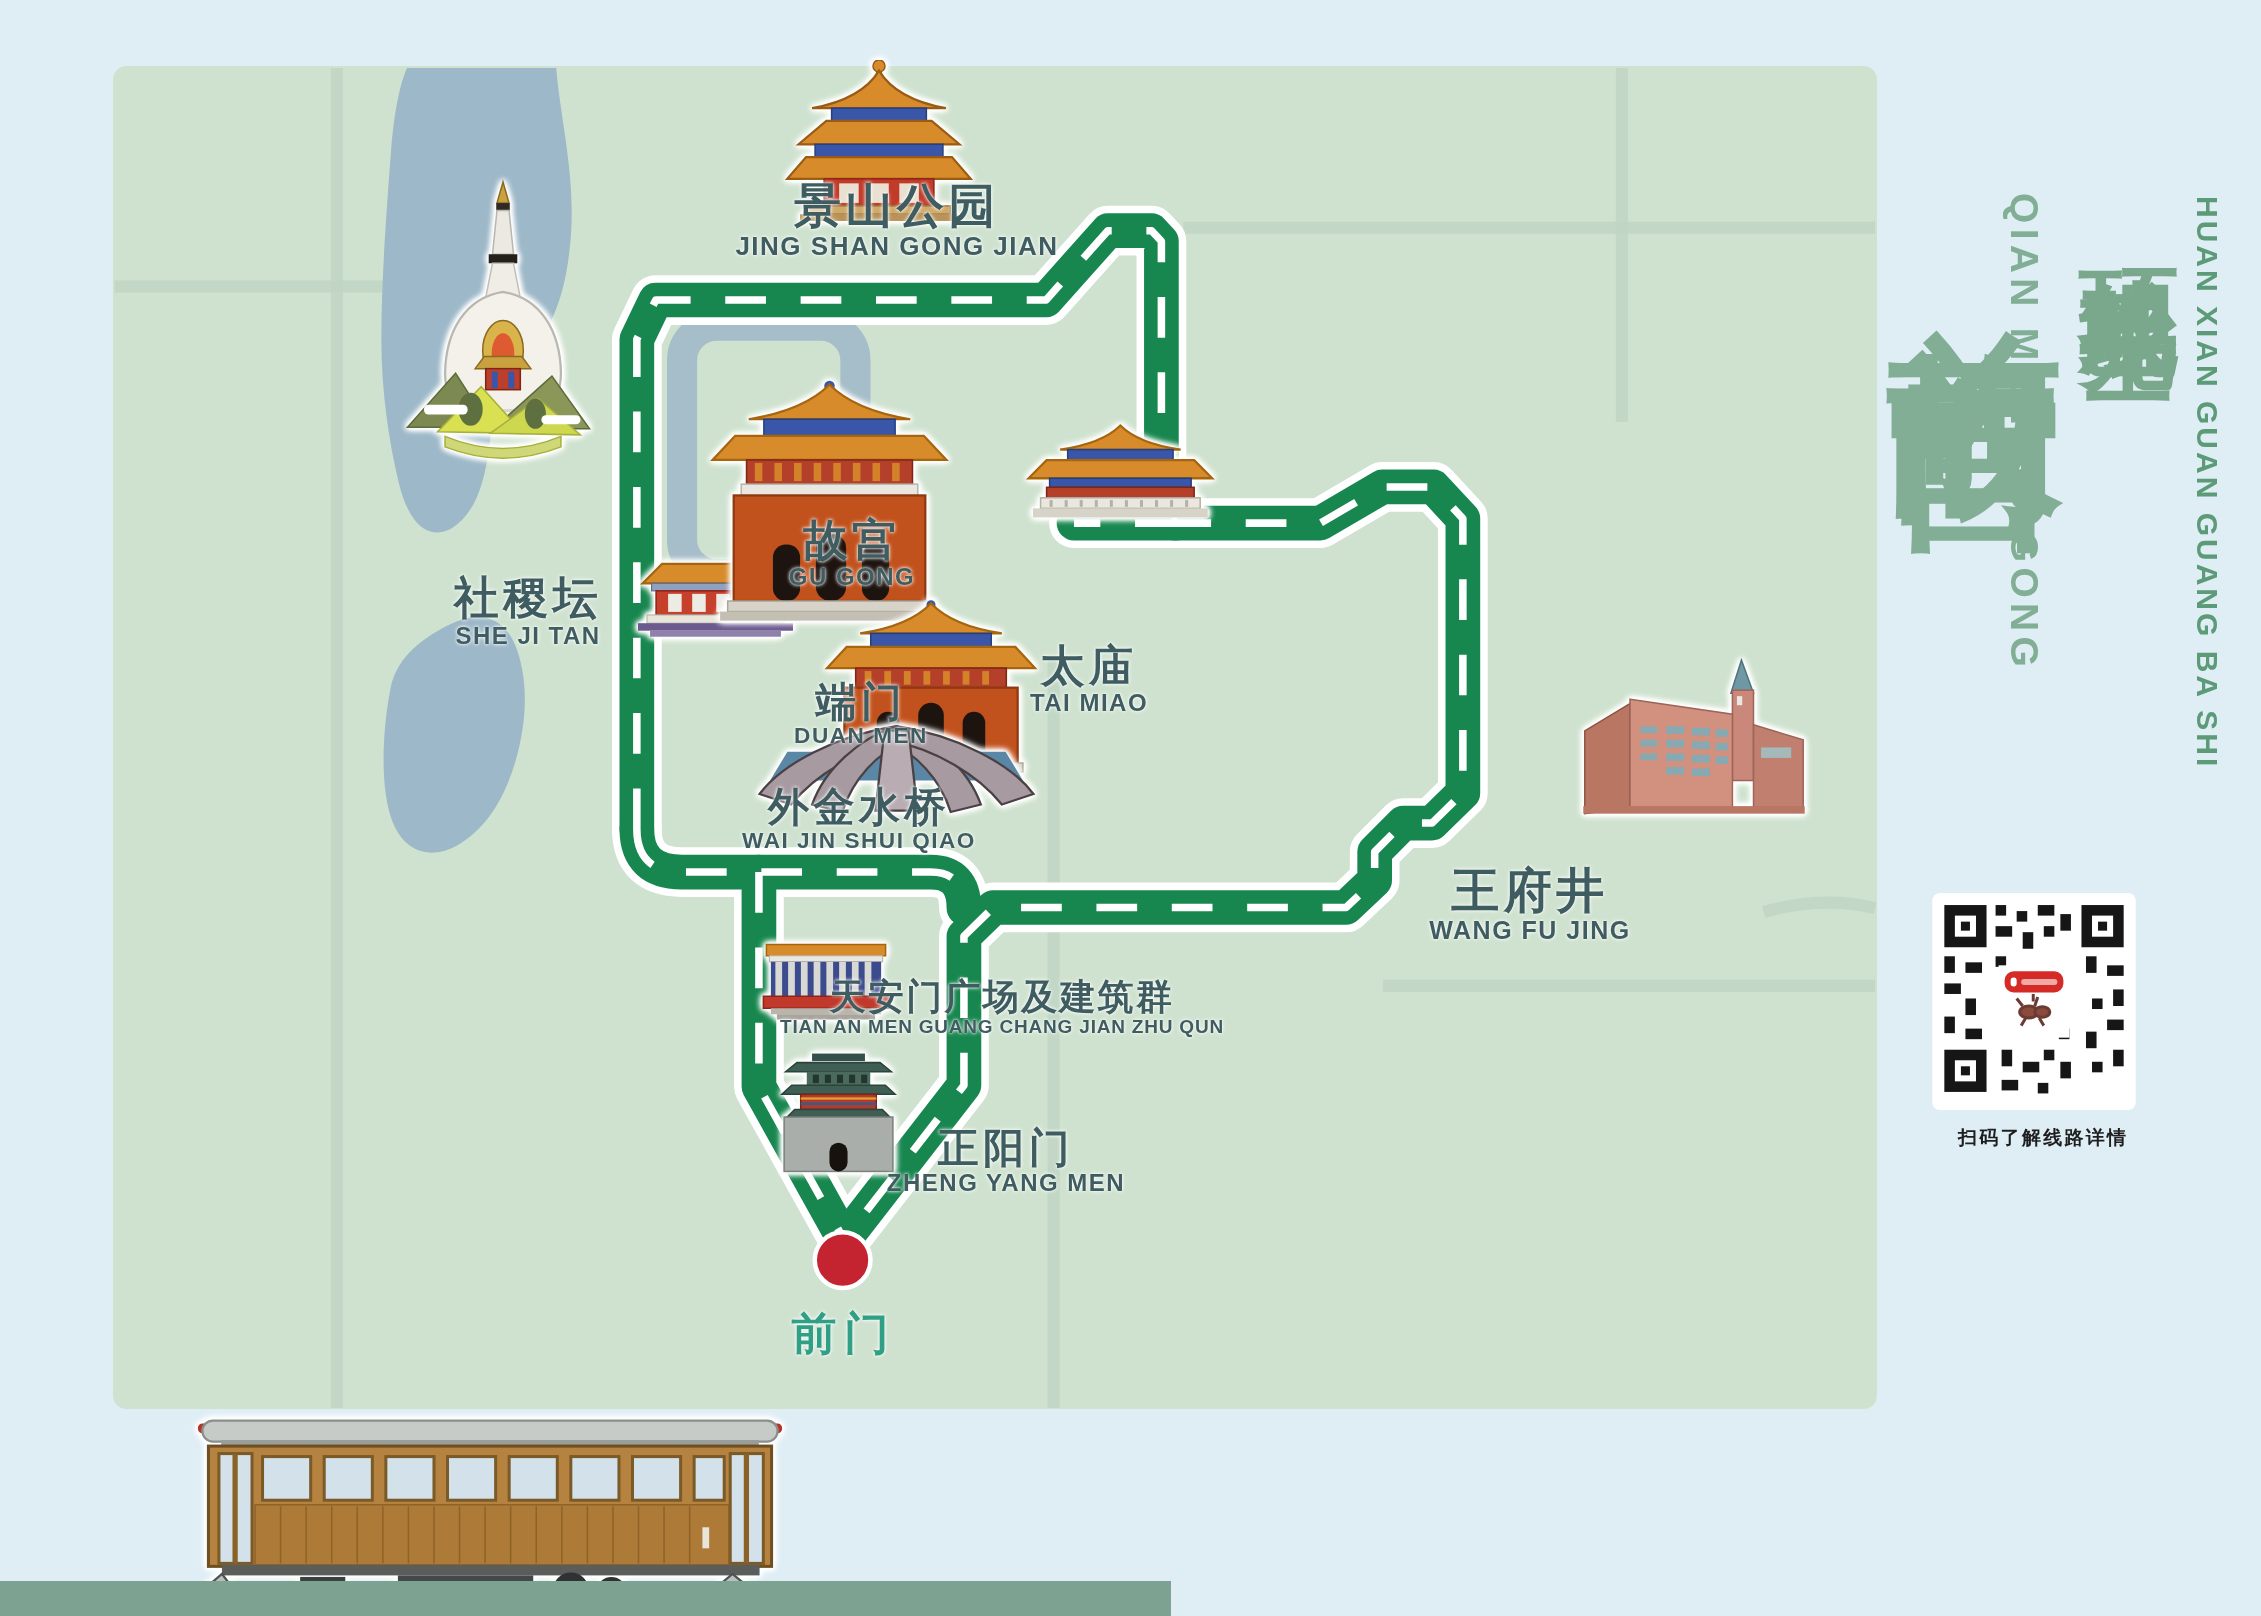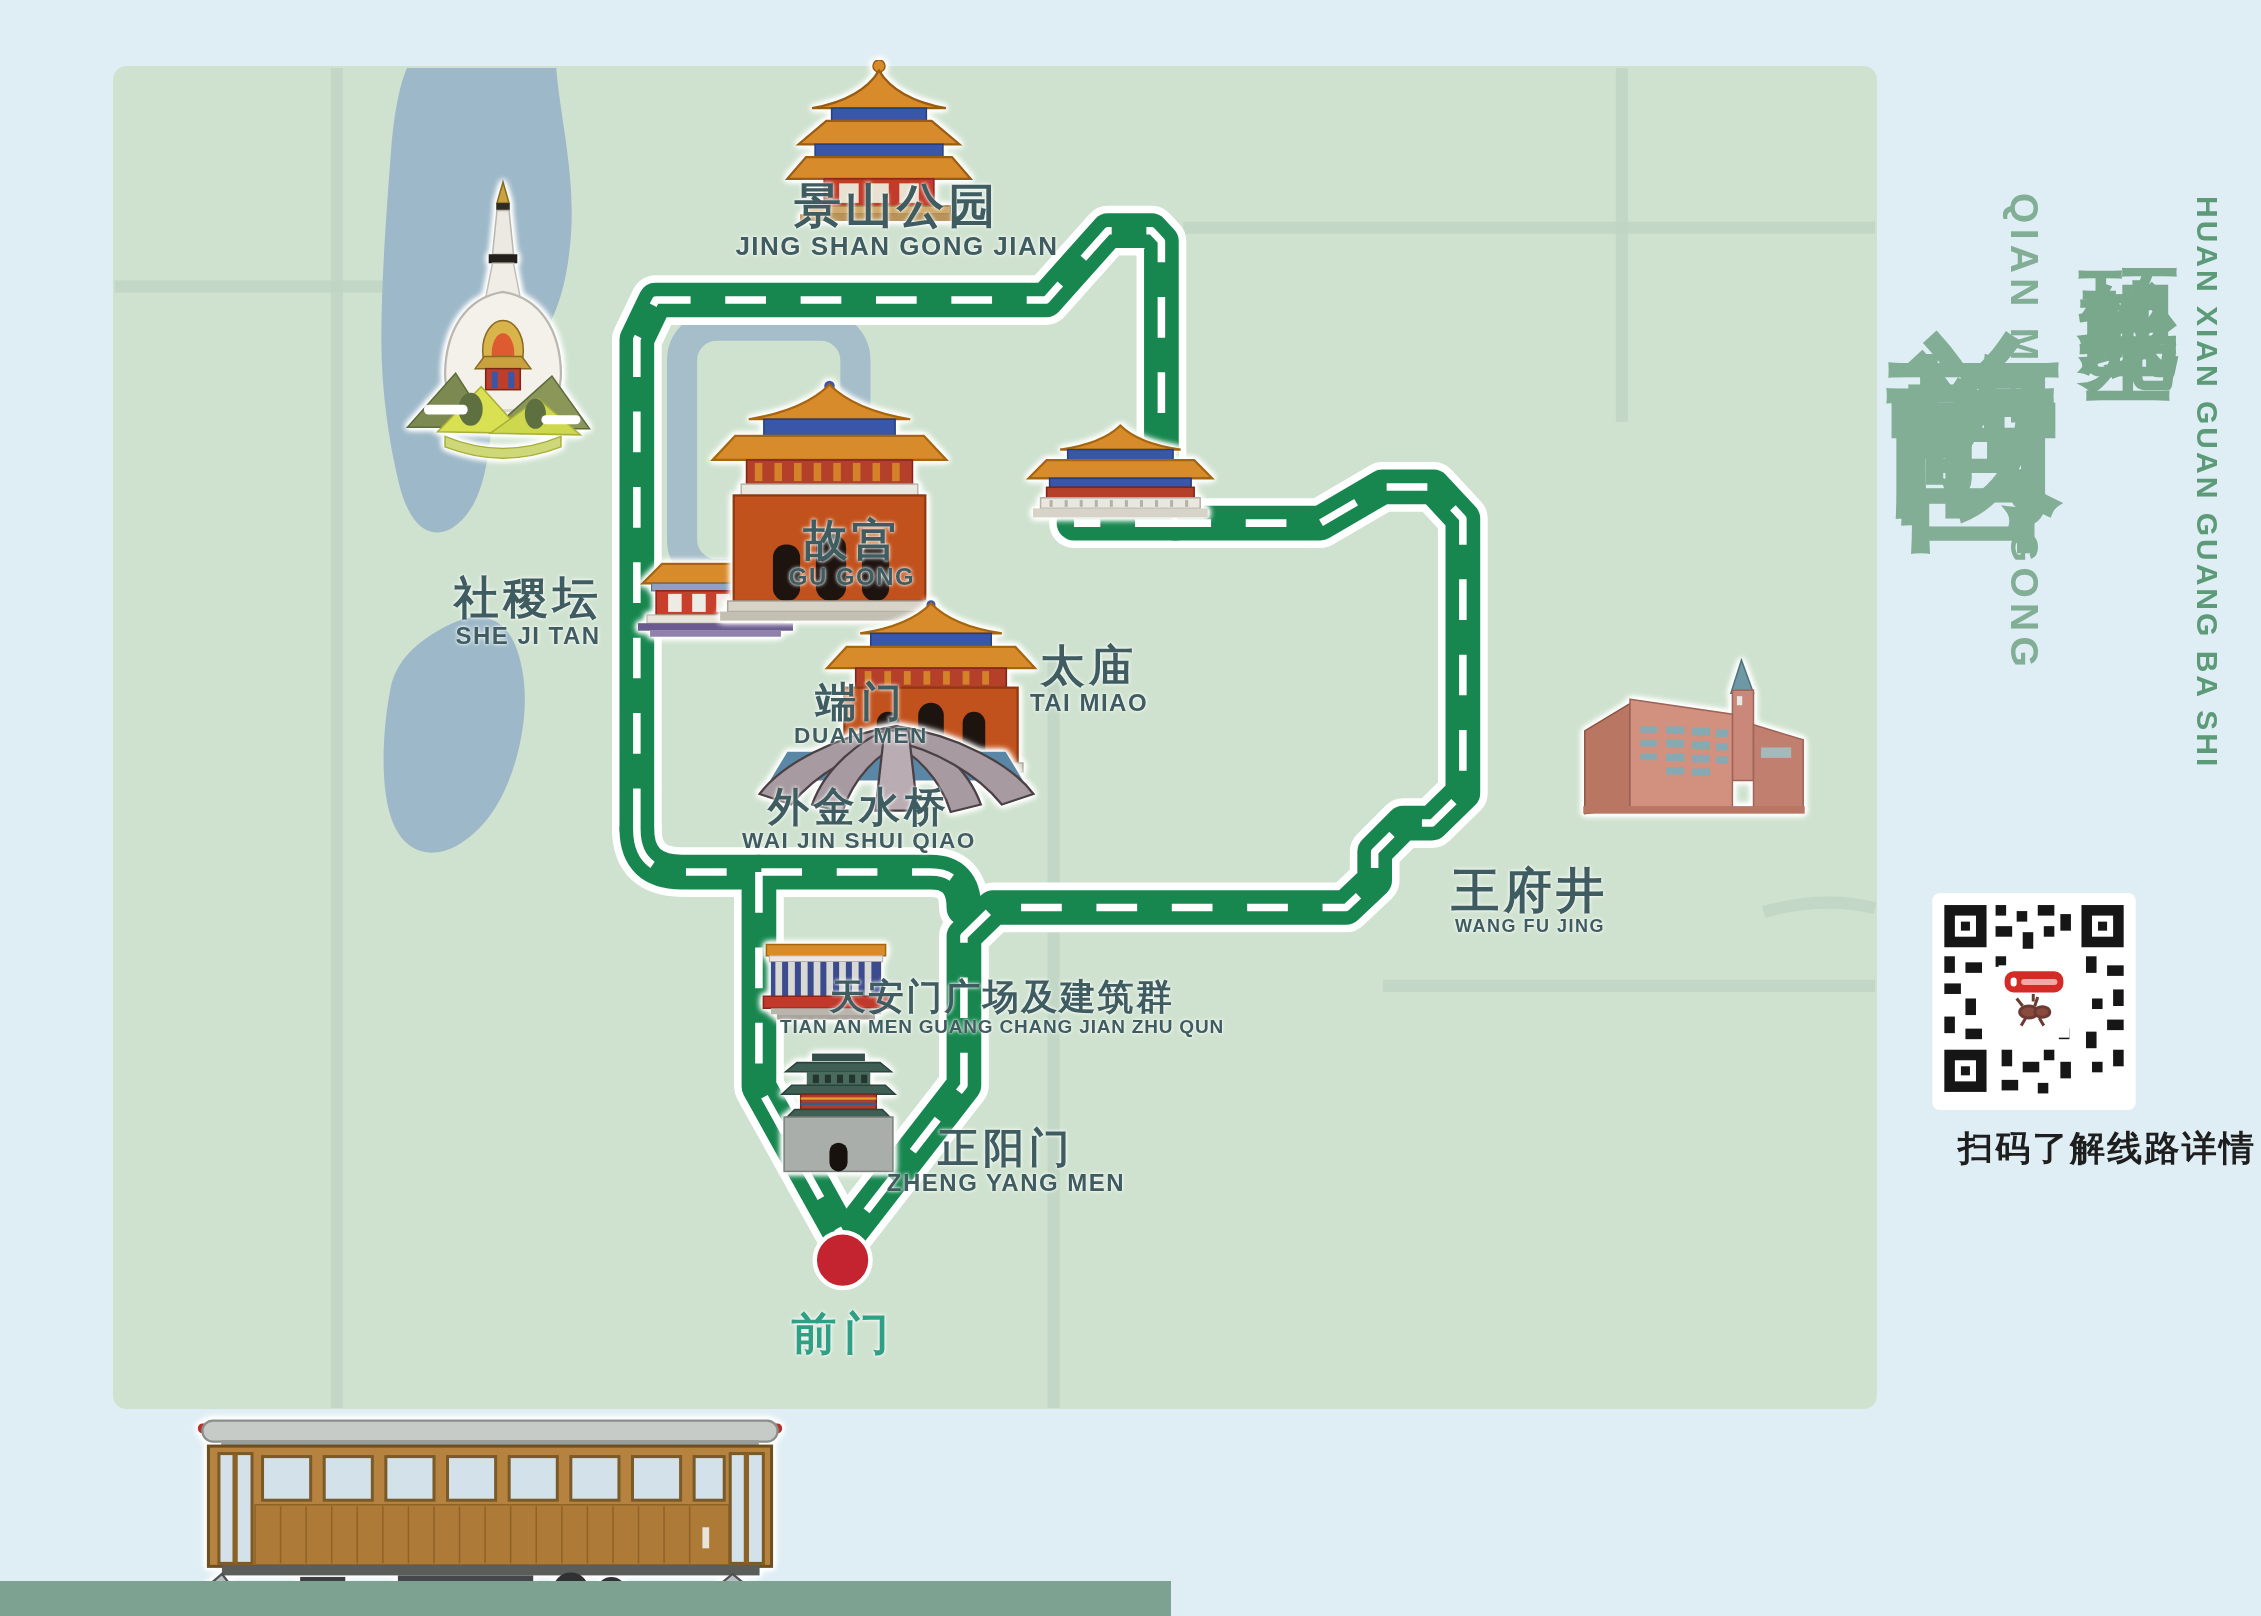--- a/index.html
+++ b/index.html
@@ -368,21 +368,21 @@
     <div class="st-py" style="font-size:22.6px">DUAN MEN</div>
   </div>
 
   <div class="abs st-label" style="left:859px;top:785px;font-size:41px">
     <div class="st-zh">外金水桥</div>
     <div class="st-py" style="font-size:22.6px">WAI JIN SHUI QIAO</div>
   </div>
 
   <div class="abs st-label" style="left:1530px;top:865px;font-size:48px">
     <div class="st-zh">王府井</div>
-    <div class="st-py" style="font-size:18px">WANG FU JING</div>
+    <div class="st-py" style="font-size:25px">WANG FU JING</div>
   </div>
 
   <div class="abs st-label" style="left:1002px;top:978px;font-size:36px">
     <div class="st-zh" style="letter-spacing:2.3px">天安门广场及建筑群</div>
     <div class="st-py" style="font-size:19px;letter-spacing:0.8px">TIAN AN MEN GUANG CHANG JIAN ZHU QUN</div>
   </div>
 
   <div class="abs st-label" style="left:1006px;top:1126px;font-size:41px">
     <div class="st-zh">正阳门</div>
     <div class="st-py" style="font-size:24px">ZHENG YANG MEN</div>
@@ -454,18 +454,18 @@
       <ellipse cx="128" cy="158" rx="12" ry="8"></ellipse>
         <ellipse cx="146" cy="158" rx="10" ry="7"></ellipse>
       <line x1="120" y1="150" x2="112" y2="140"></line>
         <line x1="136" y1="150" x2="140" y2="138"></line>
       <line x1="124" y1="166" x2="118" y2="176"></line>
         <line x1="142" y1="166" x2="148" y2="176"></line>
       <line x1="134" y1="144" x2="134" y2="134"></line>
     </g>
   </svg>
 
-  <div class="abs" id="qr-caption" style="left:1958px;top:1125px;font-size:35px">扫码了解线路详情</div>
+  <div class="abs" id="qr-caption" style="left:1958px;top:1125px;font-size:19px">扫码了解线路详情</div>
 
   <div id="ground-strip" class="abs"></div>
 
 </div>
 
 
 </body></html>

